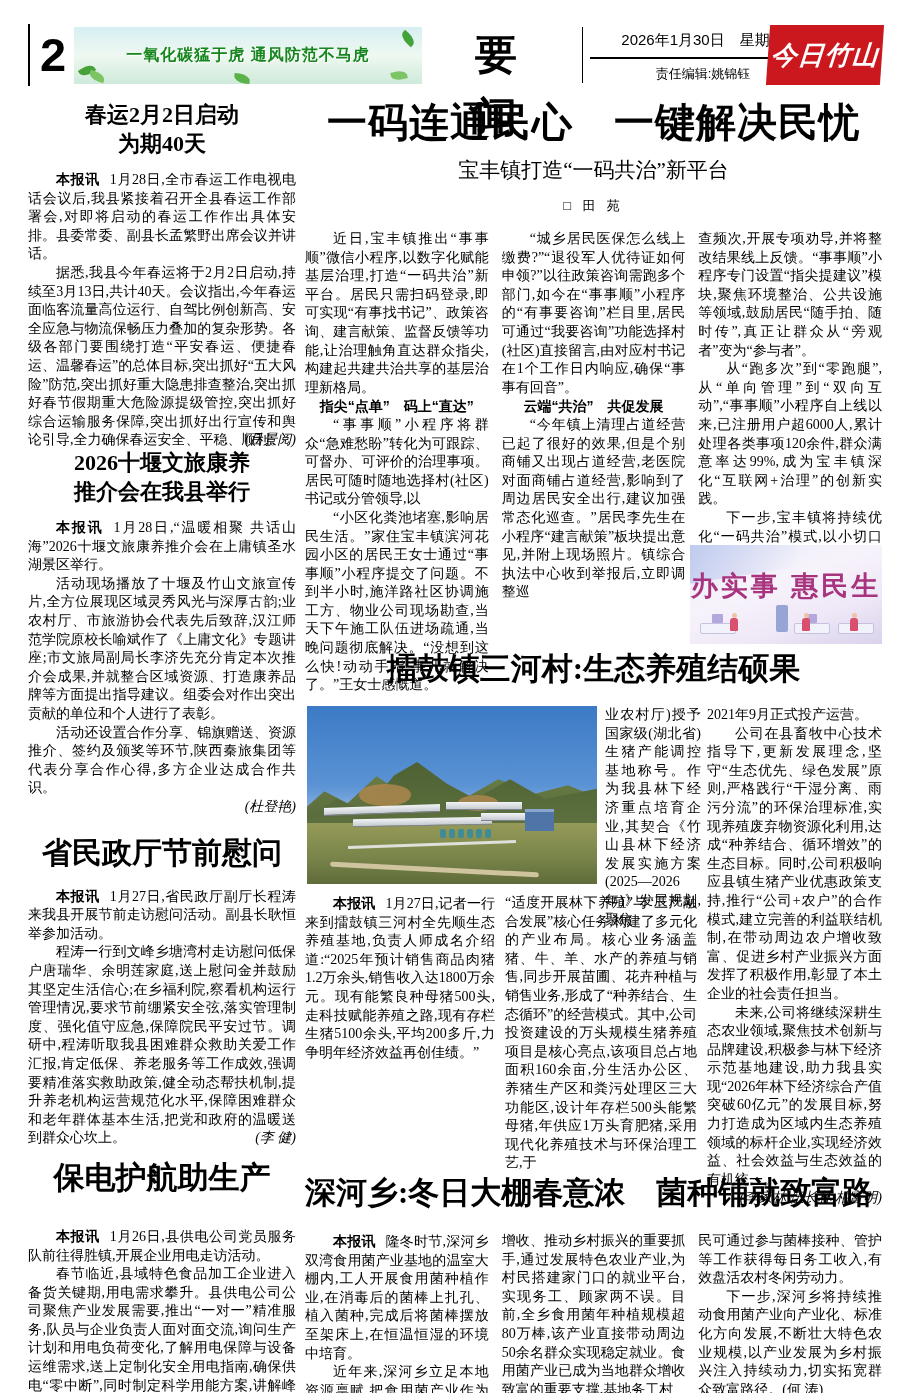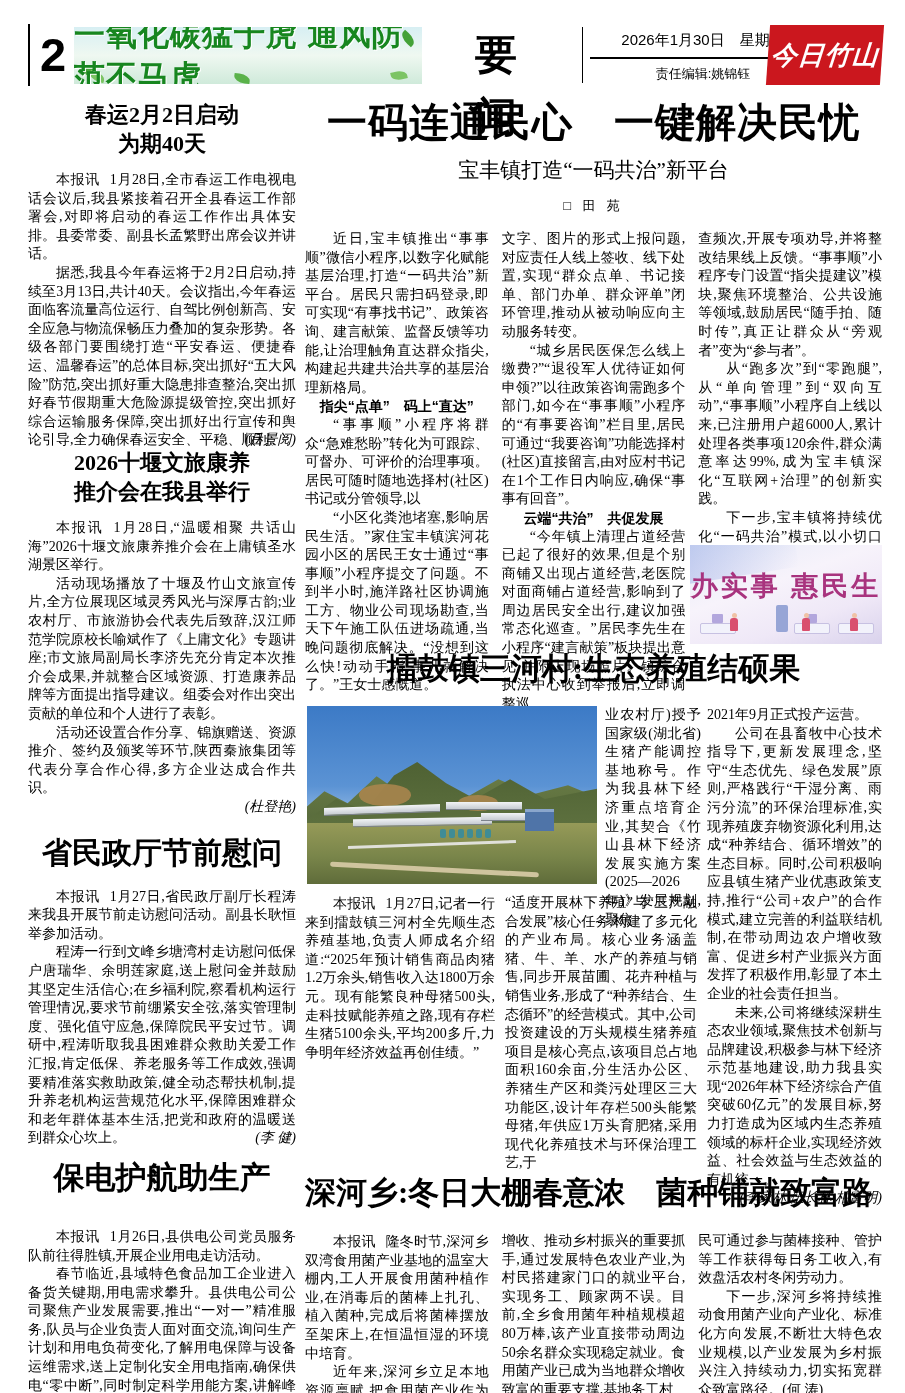--- a/index.html
+++ b/index.html
@@ -11,21 +11,21 @@
   }
 
   
   .hdr { position:absolute; left:28px; top:22px; width:854px; height:68px; }
   .hdr-edgebar { position:absolute; left:0; top:2px; width:2px; height:62px; background:#000; }
   .pageno { position:absolute; left:12px; top:0; font-size:47px; line-height:66px; font-weight:bold;
             font-family:"Liberation Sans","DejaVu Sans",sans-serif; }
   .banner { position:absolute; left:46px; top:5px; width:348px; height:57px; overflow:hidden;
             background:linear-gradient(180deg,#d7eff3 0%,#eff8f1 50%,#cfeada 100%);
             display:flex; align-items:center; justify-content:center; }
-  .banner-text { font-size:31px; font-weight:bold; color:#17861f; letter-spacing:1px;
+  .banner-text { font-size:16px; font-weight:bold; color:#17861f; letter-spacing:1px;
                  font-family:"Liberation Sans","DejaVu Sans",sans-serif; text-shadow:1px 1px 0 #ffffff; position:relative; z-index:2;}
   .leaf { position:absolute; width:16px; height:9px; background:#44a238; border-radius:0 70% 0 70%; z-index:1;}
   .leaf.l1 { left:5px;  bottom:9px;  transform:rotate(-32deg); }
   .leaf.l2 { left:15px; bottom:3px;  transform:rotate(18deg); background:#7cc464; }
   .leaf.l3 { right:6px;  top:7px;    transform:rotate(42deg); }
   .leaf.l4 { right:15px; bottom:4px; transform:rotate(-14deg); background:#7cc464; }
   .leaf.l5 { left:160px; bottom:1px; transform:rotate(8deg);  background:#5ab24a; }
   .section-title { position:absolute; left:400px; top:2px; width:142px; text-align:center;
                    font-size:42px; font-weight:bold; line-height:62px; letter-spacing:6px; }
   .hdr-div { position:absolute; left:554px; top:5px; width:1px; height:56px; background:#000; }
@@ -36,21 +36,21 @@
   .editor { font-size:13px; }
   .masthead { position:absolute; right:0; top:3px; width:114px; height:60px; background:#cb171e;
               color:#fff; display:flex; align-items:center; justify-content:center;
               font-style:italic; font-weight:bold; font-size:26px; letter-spacing:1px;
               transform:skewX(-4deg); }
 
   
   .bt { font-size:14px; line-height:18.6px; text-align:justify; }
   .bt p { text-indent:2em; }
   .bt p.cont { text-indent:0; }
-  .lead { font-weight:normal; font-family:"Liberation Sans","DejaVu Sans",sans-serif; margin-right:10px; }
+  .lead { font-weight:bold; font-family:"Liberation Sans","DejaVu Sans",sans-serif; margin-right:10px; }
   .author { text-align:right; font-size:14px; line-height:18.6px; font-style:italic; }
   .author.pull { margin-top:-18.6px; }
   .colsub { font-weight:bold; text-align:center; text-indent:0 !important;
             font-family:"Liberation Sans","DejaVu Sans",sans-serif; }
 
   
   .art { position:absolute; left:28px; width:268px; }
   #a1 { top:100px; } #a2 { top:448px; } #a3 { top:833px; } #a4 { top:1158px; }
   .lt { text-align:center; font-weight:bold; line-height:1.32; margin-bottom:12px; }
   .lt span { display:block; }
@@ -203,21 +203,20 @@
     <div class="msub">宝丰镇打造“一码共治”新平台</div>
     <div class="mby">□ 田  苑</div>
     <div class="mcols bt">
       <div class="mcol">
         <p>近日,宝丰镇推出“事事顺”微信小程序,以数字化赋能基层治理,打造“一码共治”新平台。居民只需扫码登录,即可实现“有事找书记”、政策咨询、建言献策、监督反馈等功能,让治理触角直达群众指尖,构建起共建共治共享的基层治理新格局。</p>
         <p class="colsub">指尖“点单”　码上“直达”</p>
         <p>“事事顺”小程序将群众“急难愁盼”转化为可跟踪、可督办、可评价的治理事项。居民可随时随地选择村(社区)书记或分管领导,以</p>
         <p>“小区化粪池堵塞,影响居民生活。”家住宝丰镇滨河花园小区的居民王女士通过“事事顺”小程序提交了问题。不到半小时,施洋路社区协调施工方、物业公司现场勘查,当天下午施工队伍进场疏通,当晚问题彻底解决。“没想到这么快!动动手指,事儿就解决了。”王女士感慨道。</p>
       </div>
       <div class="mcol">
-        <p class="cont">文字、图片的形式上报问题,对应责任人线上签收、线下处置,实现“群众点单、书记接单、部门办单、群众评单”闭环管理,推动从被动响应向主动服务转变。</p>
         <p>“城乡居民医保怎么线上缴费?”“退役军人优待证如何申领?”以往政策咨询需跑多个部门,如今在“事事顺”小程序的“有事要咨询”栏目里,居民可通过“我要咨询”功能选择村(社区)直接留言,由对应村书记在1个工作日内响应,确保“事事有回音”。</p>
         <p class="colsub">云端“共治”　共促发展</p>
         <p>“今年镇上清理占道经营已起了很好的效果,但是个别商铺又出现占道经营,老医院对面商铺占道经营,影响到了周边居民安全出行,建议加强常态化巡查。”居民李先生在小程序“建言献策”板块提出意见,并附上现场照片。镇综合执法中心收到举报后,立即调整巡</p>
       </div>
       <div class="mcol">
         <p class="cont">查频次,开展专项劝导,并将整改结果线上反馈。“事事顺”小程序专门设置“指尖提建议”模块,聚焦环境整治、公共设施等领域,鼓励居民“随手拍、随时传”,真正让群众从“旁观者”变为“参与者”。</p>
         <p>从“跑多次”到“零跑腿”,从“单向管理”到“双向互动”,“事事顺”小程序自上线以来,已注册用户超6000人,累计处理各类事项120余件,群众满意率达99%,成为宝丰镇深化“互联网+治理”的创新实践。</p>
         <p>下一步,宝丰镇将持续优化“一码共治”模式,以小切口撬动大治理,让数字化赋能更有温度,基层服务更有效率。</p>
       </div>
     </div>

